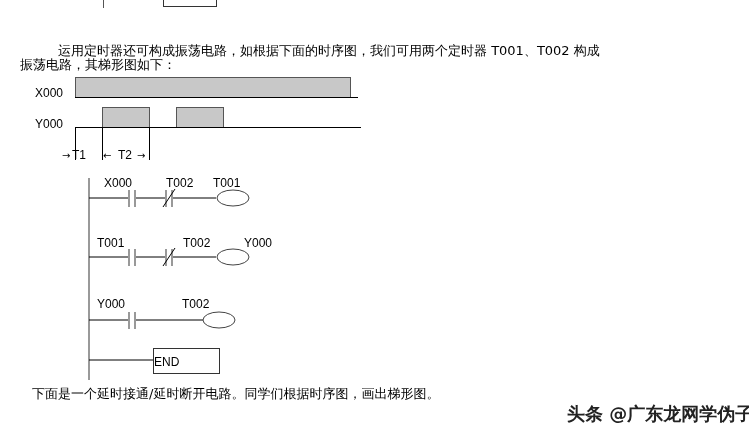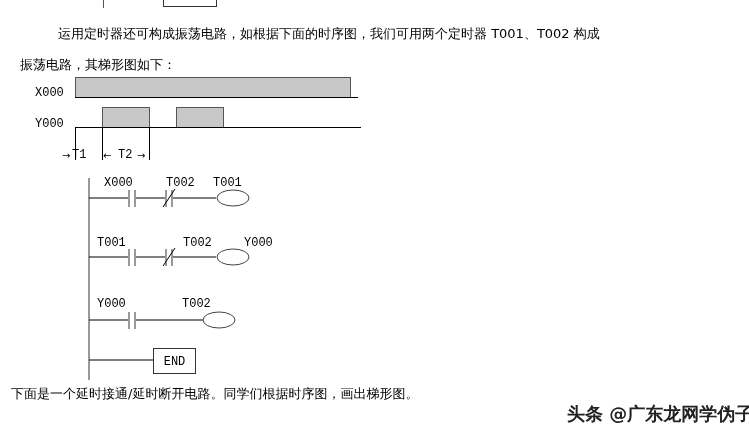--- a/index.html
+++ b/index.html
@@ -1,33 +1,33 @@
 <!DOCTYPE html>
 <html><head>
 <meta charset="utf-8">
 <style>
   html, body { margin:0; padding:0; background:#fff; }
   body { width:749px; height:442px; position:relative; overflow:hidden;
          font-family:"DejaVu Sans", sans-serif; color:#000; }
   .abs { position:absolute; }
   .cn { font-size:13px; line-height:16px; white-space:nowrap; }
-  .mono { font-family:Liberation Mono, monospace; font-size:12px; white-space:nowrap; }
+  .mono { font-family:Liberation Sans, sans-serif; font-size:12px; white-space:nowrap; }
   .gray { background:#c8c8c8; border:1px solid #555; box-sizing:border-box; }
   .line { background:#000; }
   svg { position:absolute; left:0; top:0; }
   .wm { font-size:18px; color:#222; font-weight:bold; white-space:nowrap;
         text-shadow:1px 1px 0 #fff, -1px -1px 0 #fff; }
 </style>
 </head>
 <body>
 
 <div class="abs" style="left:103px;top:0;width:1px;height:8px;background:#555;"></div>
 <div class="abs" style="left:163px;top:-10px;width:54px;height:17px;border:1px solid #333;box-sizing:border-box;"></div>
 
-<div class="abs cn" style="left:58px;top:26px;">运用定时器还可构成振荡电路，如根据下面的时序图，我们可用两个定时器 T001、T002 构成</div>
+<div class="abs cn" style="left:58px;top:43px;">运用定时器还可构成振荡电路，如根据下面的时序图，我们可用两个定时器 T001、T002 构成</div>
 <div class="abs cn" style="left:20px;top:57px;">振荡电路，其梯形图如下：</div>
 
 <div class="abs" style="left:0;top:70px;width:380px;height:100px;">
   <div class="abs mono" style="left:35px;top:16px;">X000</div>
   <div class="abs mono" style="left:35px;top:47px;">Y000</div>
 
   <div class="abs gray" style="left:75px;top:7px;width:276px;height:21px;"></div>
   <div class="abs line" style="left:75px;top:27px;width:283px;height:1px;"></div>
 
   <div class="abs gray" style="left:102px;top:37px;width:48px;height:21px;"></div>
@@ -83,20 +83,20 @@
   <div class="abs mono" style="left:166px;top:6px;">T002</div>
   <div class="abs mono" style="left:213px;top:6px;">T001</div>
 
   <div class="abs mono" style="left:97px;top:66px;">T001</div>
   <div class="abs mono" style="left:183px;top:66px;">T002</div>
   <div class="abs mono" style="left:244px;top:66px;">Y000</div>
 
   <div class="abs mono" style="left:97px;top:127px;">Y000</div>
   <div class="abs mono" style="left:182px;top:127px;">T002</div>
 
-  <div class="abs" style="left:153px;top:178px;width:43px;height:26px;border:1px solid #333;box-sizing:border-box;text-align:center;">
+  <div class="abs" style="left:153px;top:178px;width:67px;height:26px;border:1px solid #333;box-sizing:border-box;">
     <span class="mono" style="line-height:26px;">END</span>
   </div>
 </div>
 
-<div class="abs cn" style="left:11px;top:386px;">下面是一个延时接通/延时断开电路。同学们根据时序图，画出梯形图。</div>
+<div class="abs cn" style="left:32px;top:386px;">下面是一个延时接通/延时断开电路。同学们根据时序图，画出梯形图。</div>
 
 <div class="abs wm" style="left:567px;top:402px;">头条 @广东龙网学伪子</div>
 
 </body></html>

